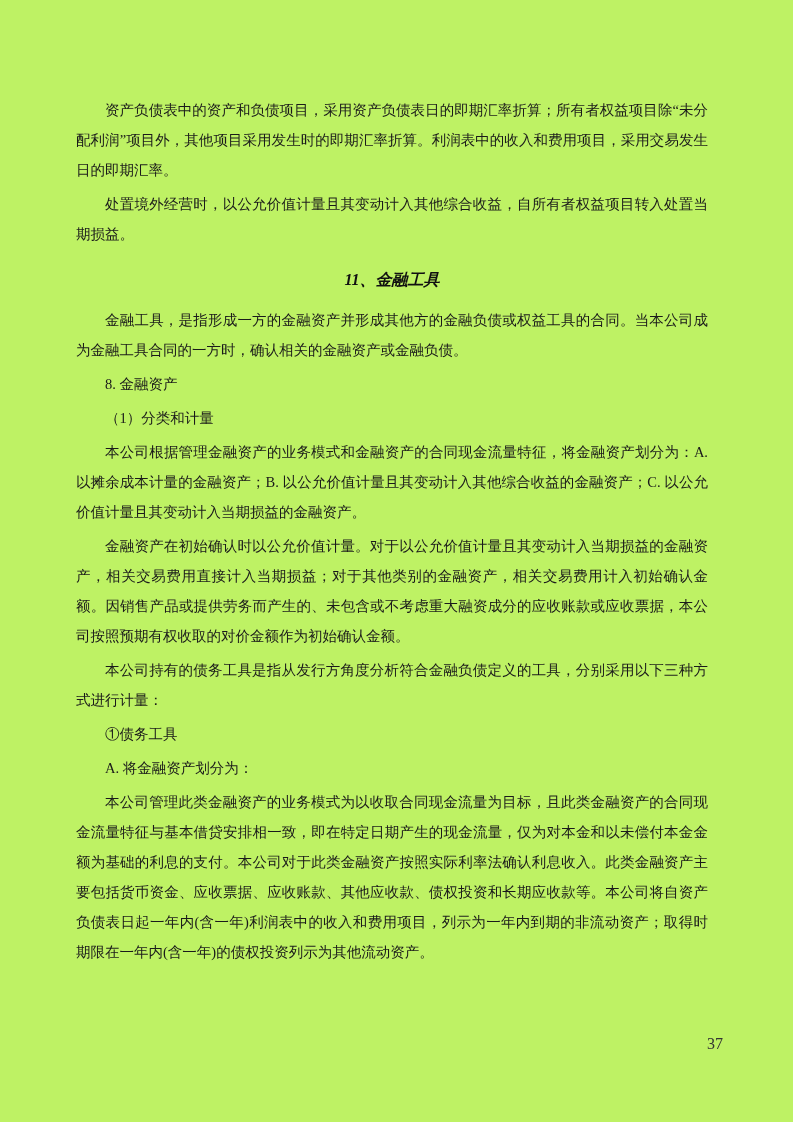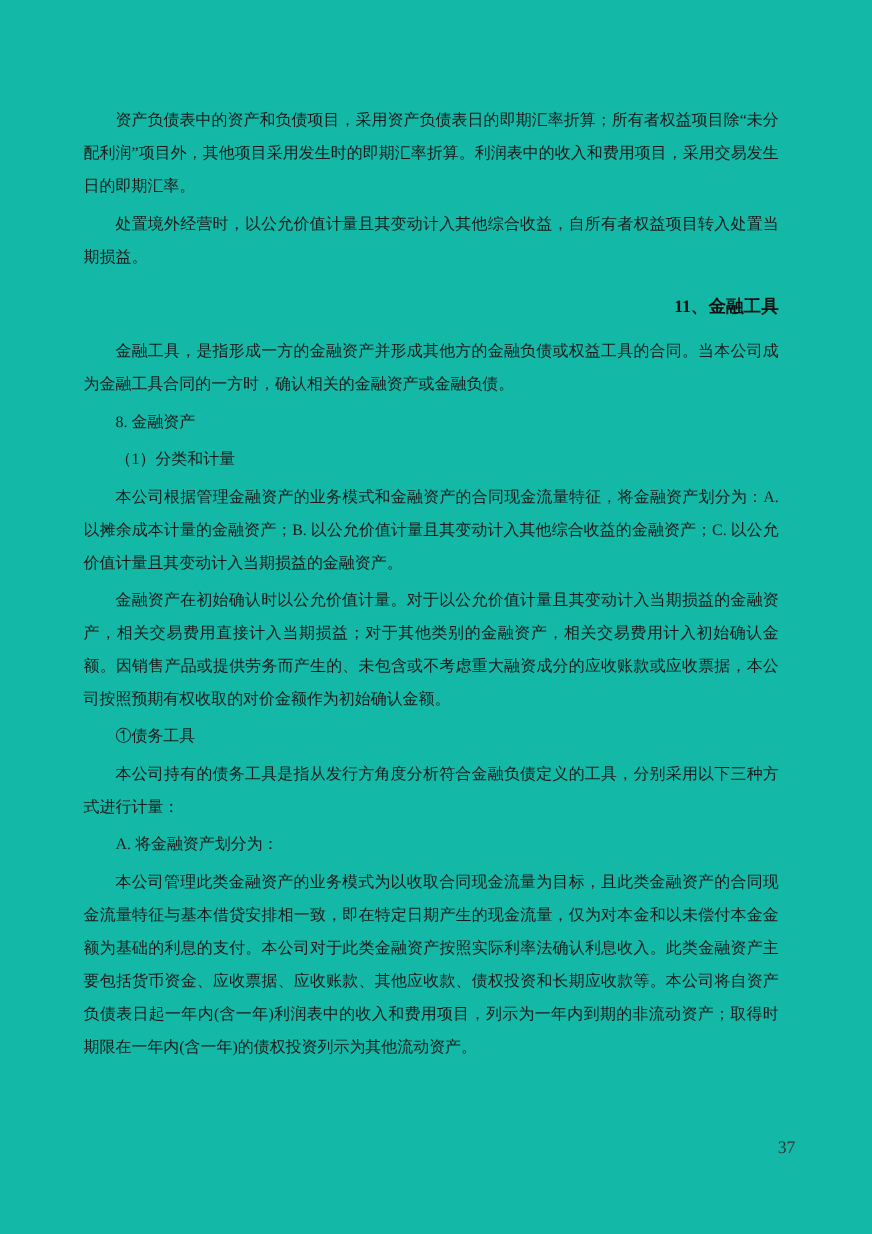--- a/index.html
+++ b/index.html
@@ -6,21 +6,21 @@
   html, body {
     width: 793px;
     height: 1122px;
     background: #ffffff;
     font-family: "Liberation Serif", "DejaVu Serif", serif;
   }
   .page {
     position: relative;
     width: 793px;
     height: 1122px;
-    background: #14b8a6;
+    background: #bef264;
     overflow: hidden;
   }
   .content {
     position: absolute;
     left: 76px;
     top: 95px;
     width: 632px;
     color: #1a1a1a;
     font-size: 14.5px;
     line-height: 30px;
@@ -29,21 +29,22 @@
   .content p.body-para {
     text-indent: 2em;
     margin: 0 0 4px 0;
   }
   .content h2.section-heading {
     font-size: 16px;
     font-weight: bold;
     color: #111111;
     line-height: 30px;
     margin: 16px 0 10px 0;
-    text-align: right;
+    text-align: center;
+    font-style: italic;
   }
   .page-number {
     position: absolute;
     right: 70px;
     top: 1036px;
     font-size: 16px;
     color: #333333;
     line-height: 16px;
   }
 </style>
@@ -53,19 +54,19 @@
 <div class="page">
   <div class="content">
     <p class="body-para">资产负债表中的资产和负债项目，采用资产负债表日的即期汇率折算；所有者权益项目除“未分配利润”项目外，其他项目采用发生时的即期汇率折算。利润表中的收入和费用项目，采用交易发生日的即期汇率。</p>
     <p class="body-para">处置境外经营时，以公允价值计量且其变动计入其他综合收益，自所有者权益项目转入处置当期损益。</p>
     <h2 class="section-heading">11、金融工具</h2>
     <p class="body-para">金融工具，是指形成一方的金融资产并形成其他方的金融负债或权益工具的合同。当本公司成为金融工具合同的一方时，确认相关的金融资产或金融负债。</p>
     <p class="body-para">8. 金融资产</p>
     <p class="body-para">（1）分类和计量</p>
     <p class="body-para">本公司根据管理金融资产的业务模式和金融资产的合同现金流量特征，将金融资产划分为：A. 以摊余成本计量的金融资产；B. 以公允价值计量且其变动计入其他综合收益的金融资产；C. 以公允价值计量且其变动计入当期损益的金融资产。</p>
     <p class="body-para">金融资产在初始确认时以公允价值计量。对于以公允价值计量且其变动计入当期损益的金融资产，相关交易费用直接计入当期损益；对于其他类别的金融资产，相关交易费用计入初始确认金额。因销售产品或提供劳务而产生的、未包含或不考虑重大融资成分的应收账款或应收票据，本公司按照预期有权收取的对价金额作为初始确认金额。</p>
+    <p class="body-para">本公司持有的债务工具是指从发行方角度分析符合金融负债定义的工具，分别采用以下三种方式进行计量：</p>
     <p class="body-para">①债务工具</p>
-    <p class="body-para">本公司持有的债务工具是指从发行方角度分析符合金融负债定义的工具，分别采用以下三种方式进行计量：</p>
     <p class="body-para">A. 将金融资产划分为：</p>
     <p class="body-para">本公司管理此类金融资产的业务模式为以收取合同现金流量为目标，且此类金融资产的合同现金流量特征与基本借贷安排相一致，即在特定日期产生的现金流量，仅为对本金和以未偿付本金金额为基础的利息的支付。本公司对于此类金融资产按照实际利率法确认利息收入。此类金融资产主要包括货币资金、应收票据、应收账款、其他应收款、债权投资和长期应收款等。本公司将自资产负债表日起一年内(含一年)利润表中的收入和费用项目，列示为一年内到期的非流动资产；取得时期限在一年内(含一年)的债权投资列示为其他流动资产。</p>
   </div>
   <div class="page-number">37</div>
 </div>
 
 </body></html>

